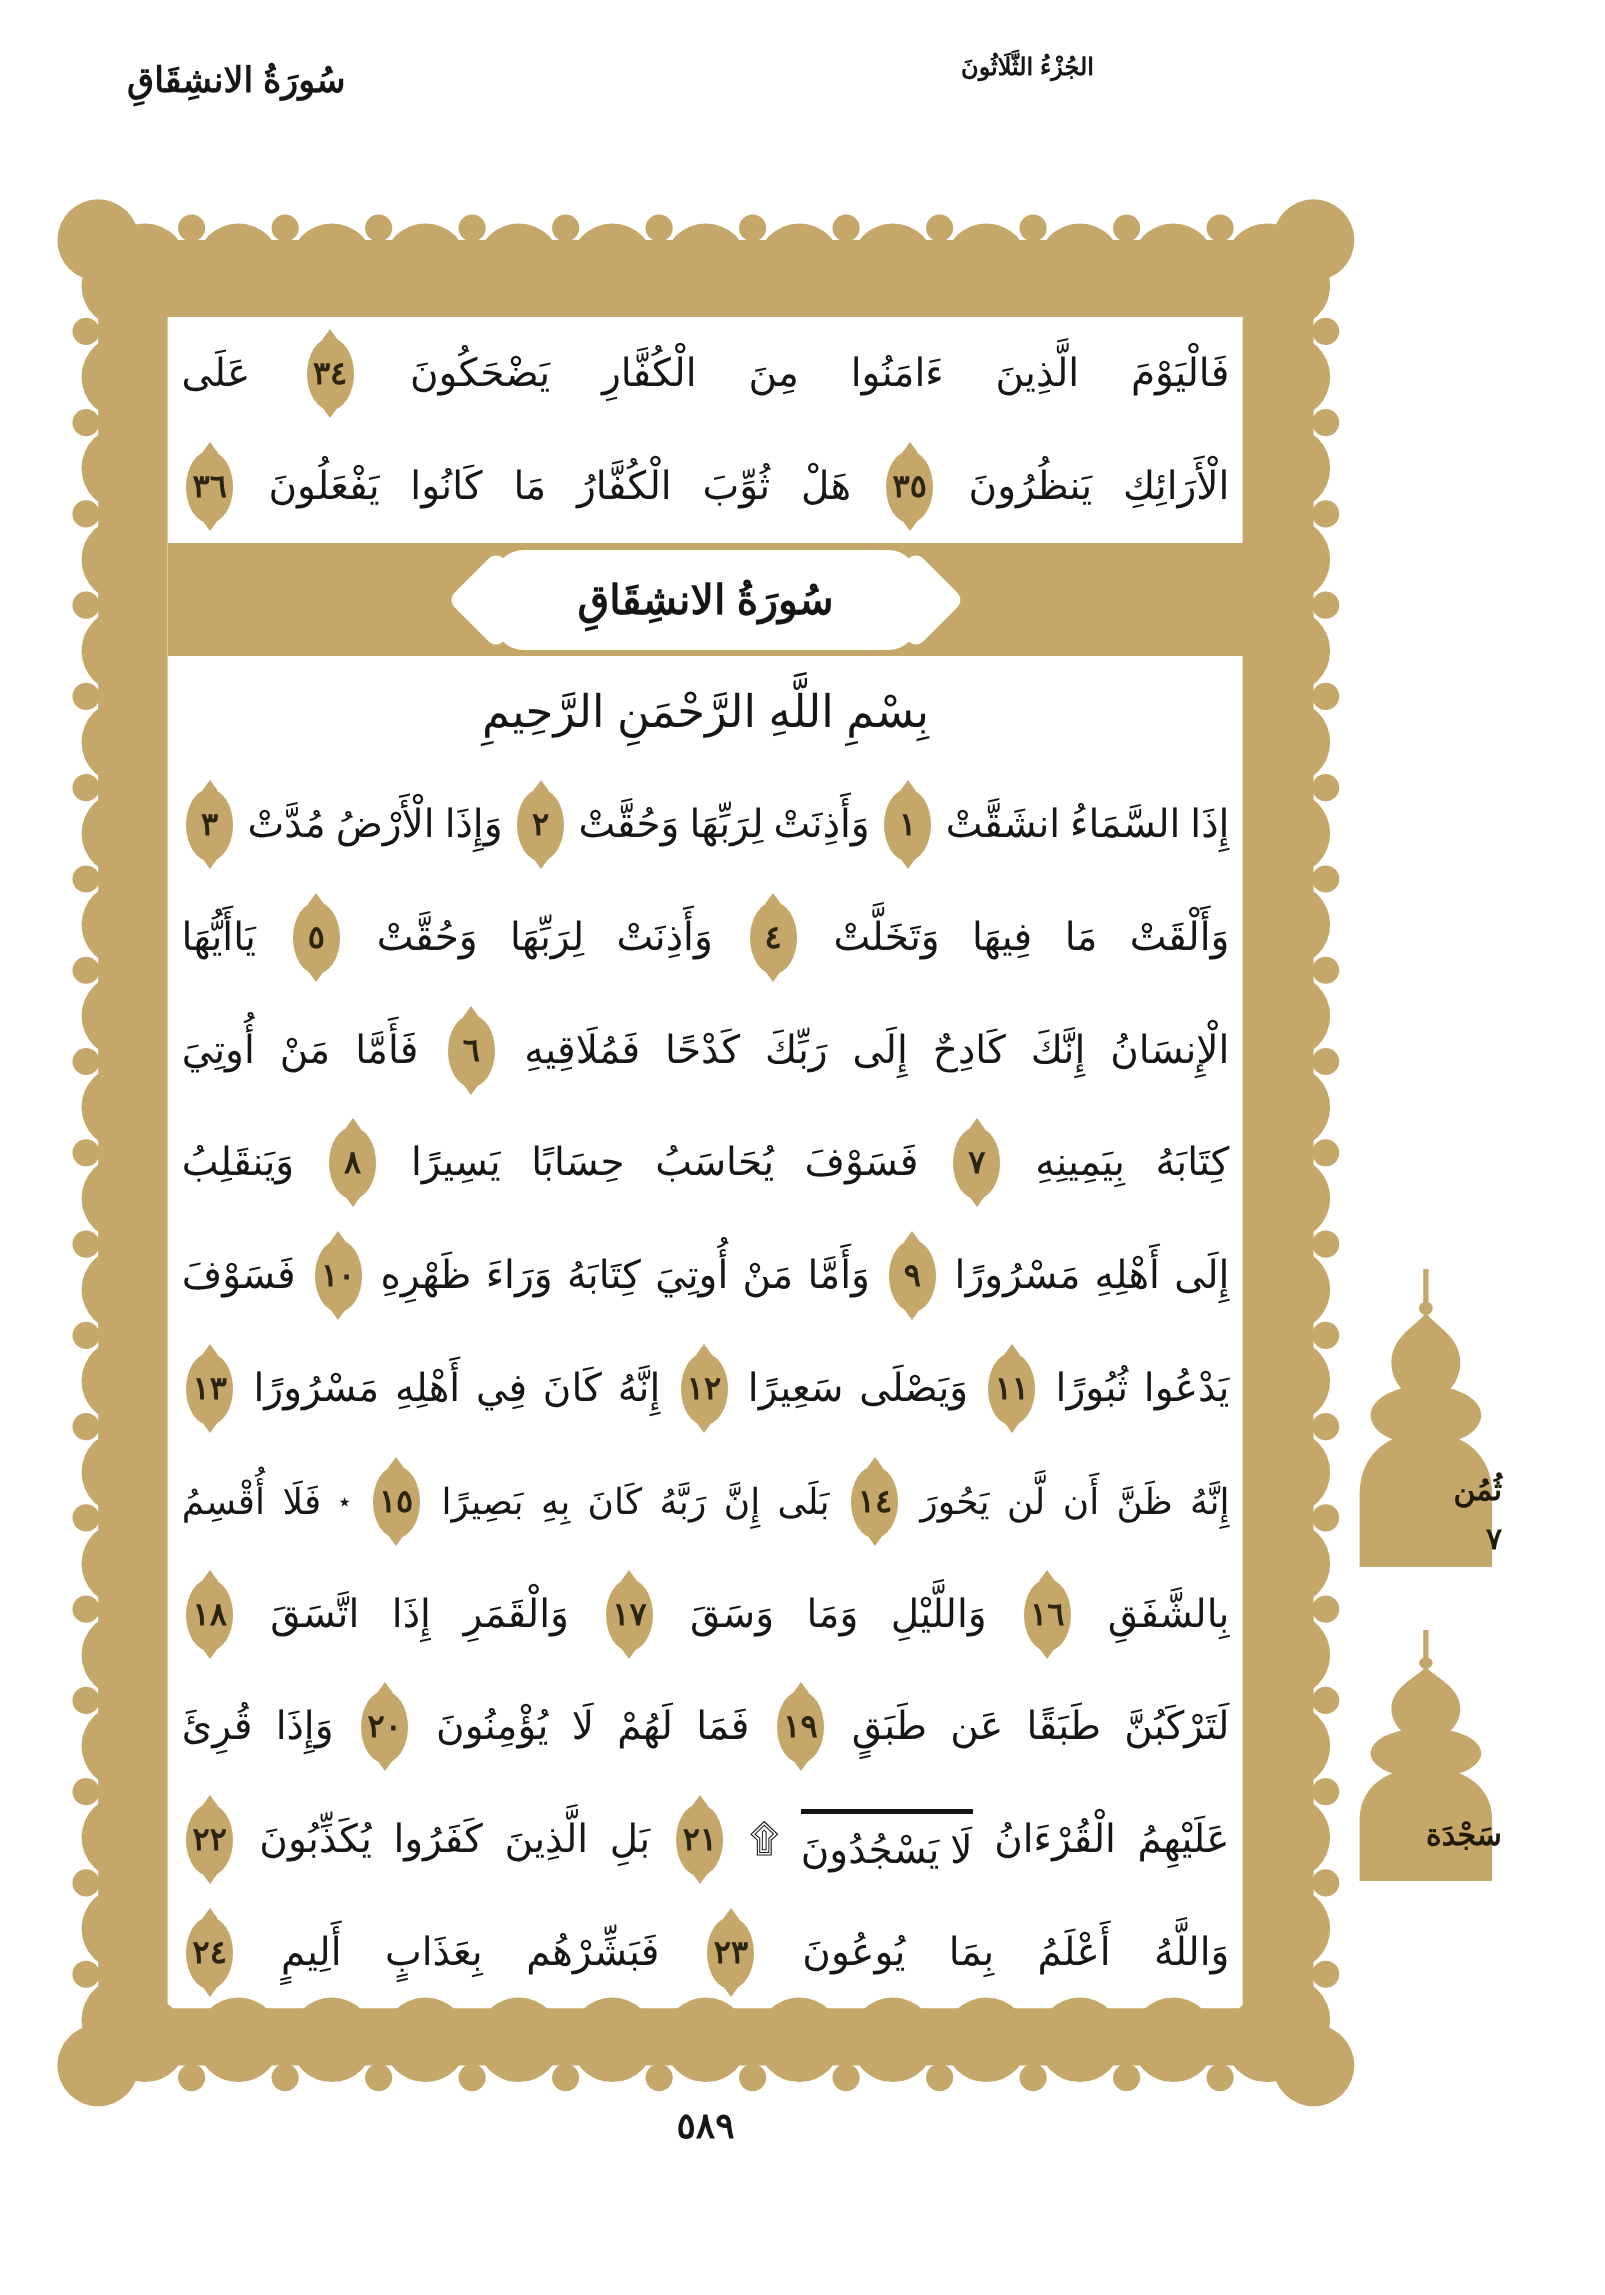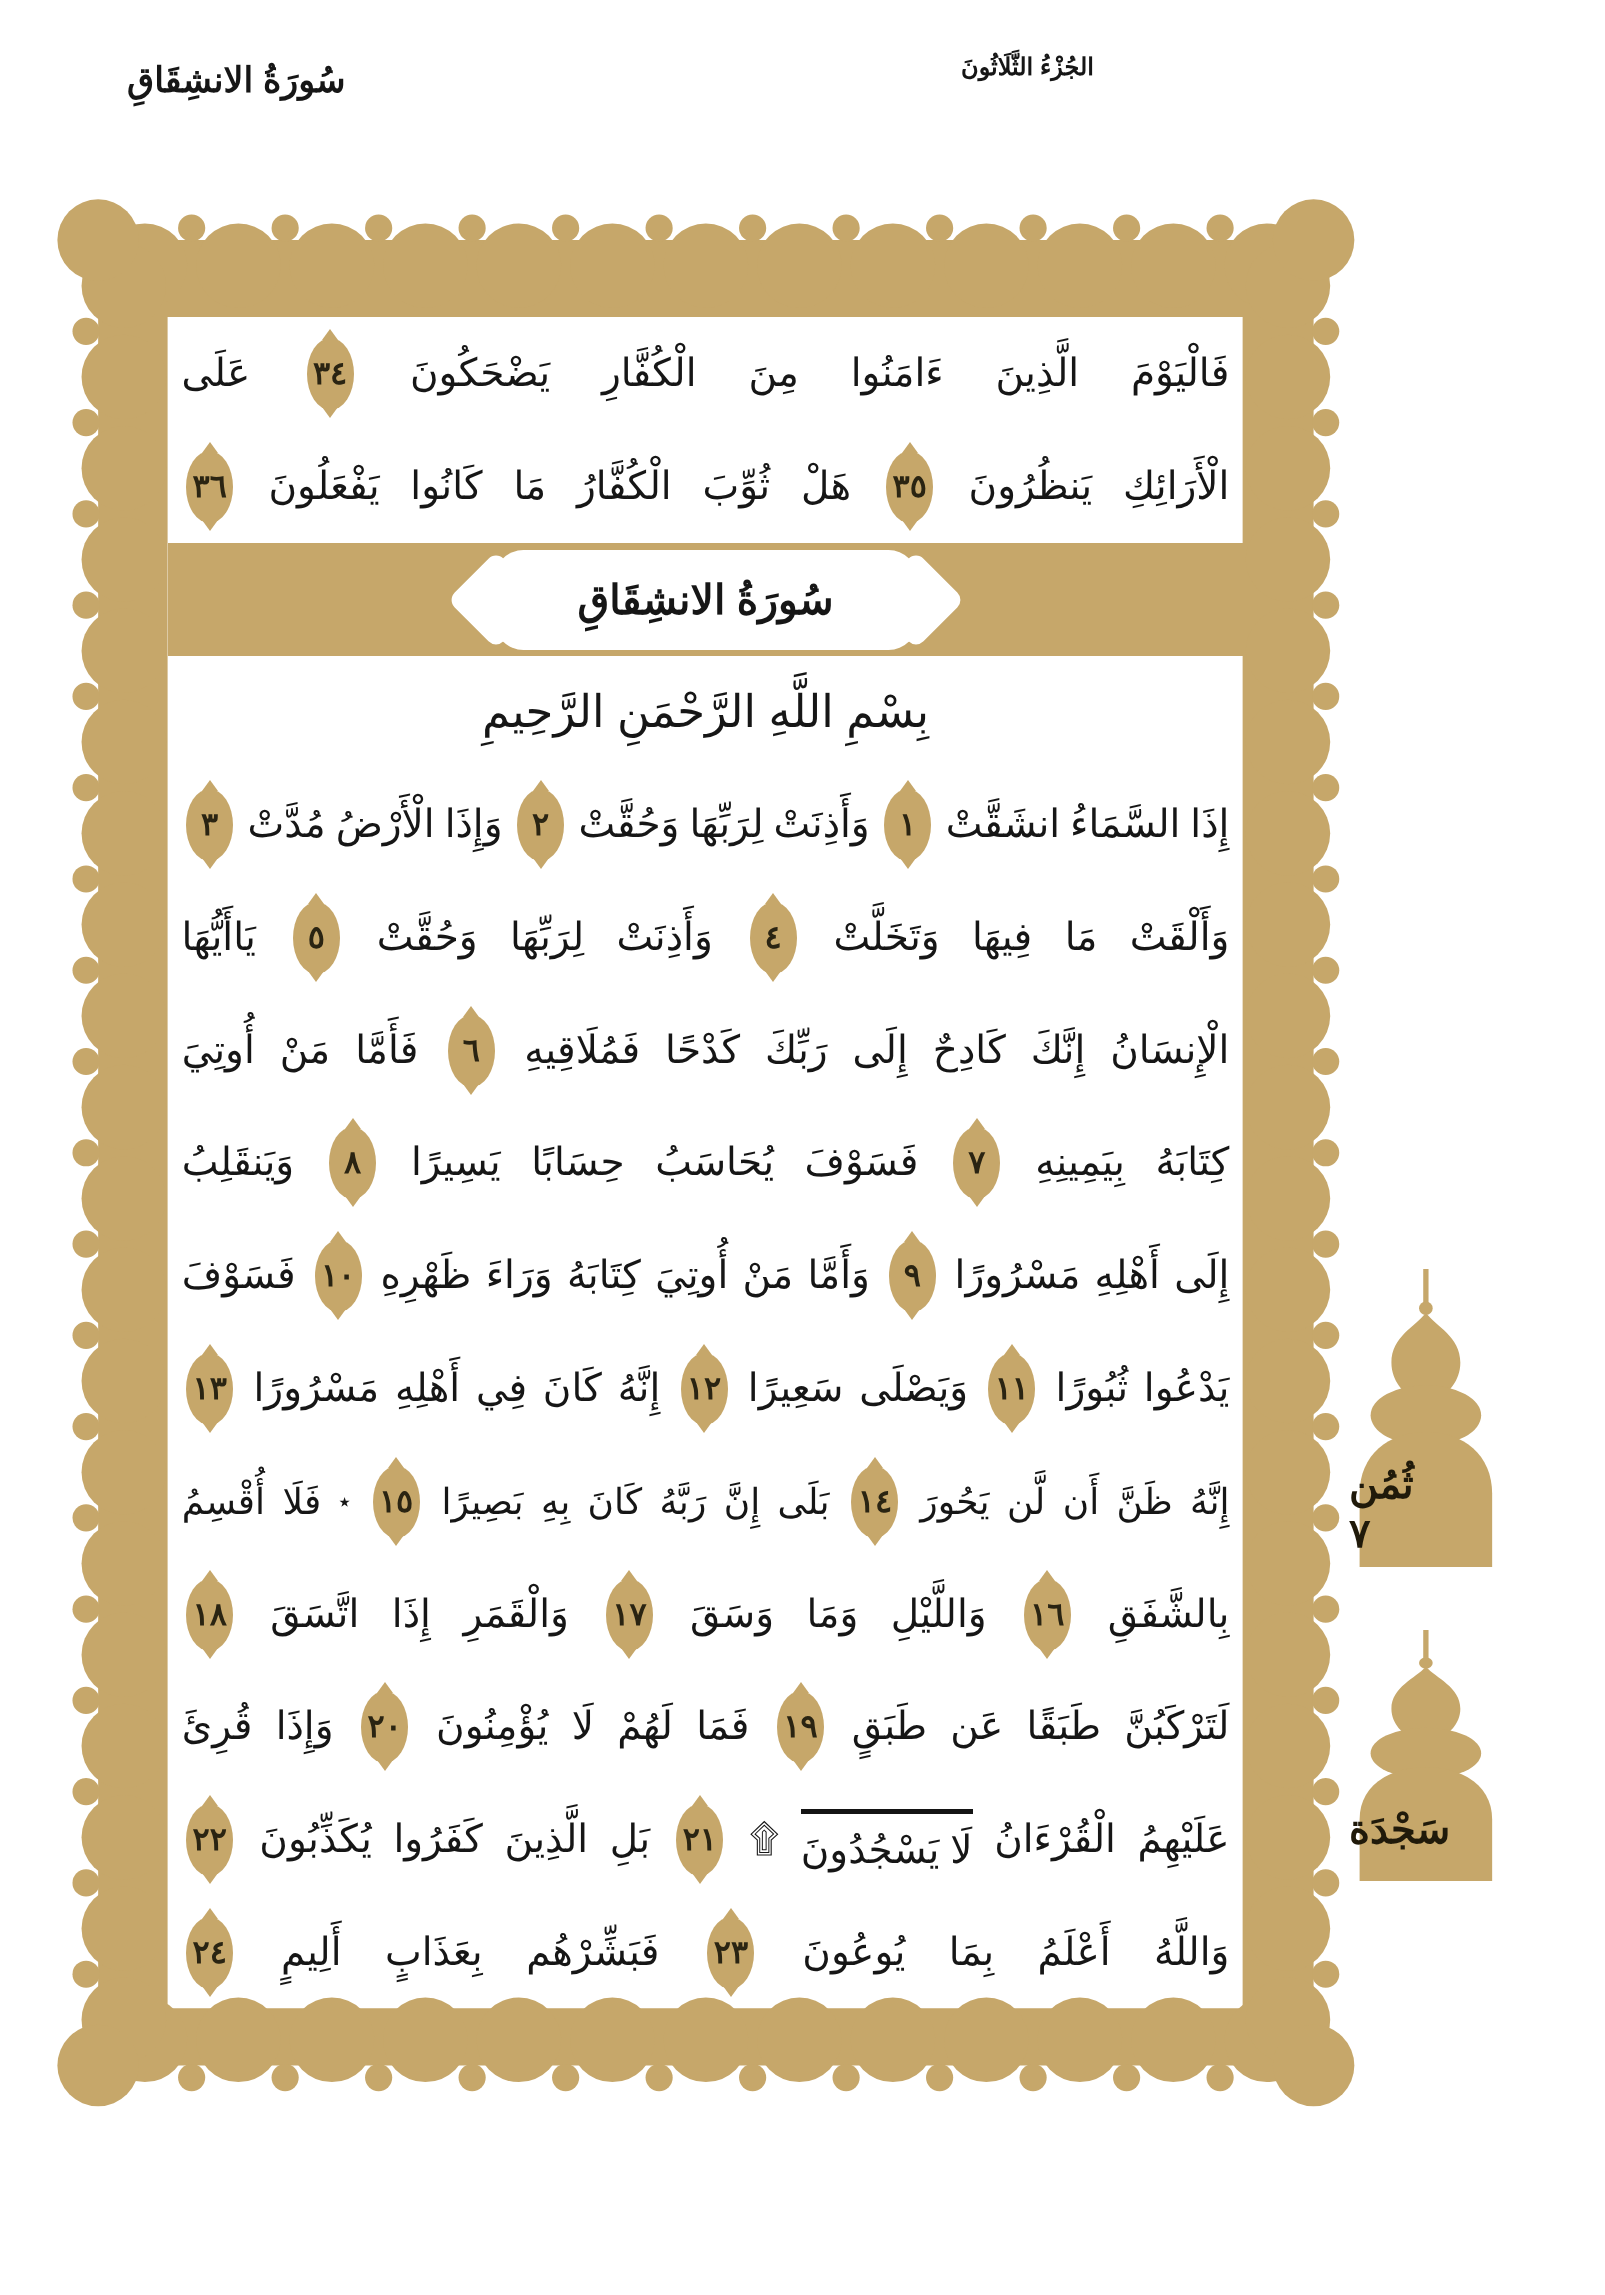--- a/index.html
+++ b/index.html
@@ -67,22 +67,22 @@
   .vm::before { top:-8.3px;  border-bottom:11.3px solid var(--frame,#C6A76A); }
   .vm::after  { bottom:-8.3px; border-top:11.3px solid var(--frame,#C6A76A); }
   .vn { font-size:32px; font-weight:bold; color:#2a2412; }
 
   
   .dome { position:absolute; width:153px; color:var(--frame,#C6A76A); }
   .dome svg { display:block; width:100%; height:100%; }
   .dome-thumn  { left:1349px; top:1269px; height:298px; }
   .dome-sajdah { left:1349px; top:1630px; height:251px; }
   .dome-label, .dome-value {
-    position:absolute; left:0; right:0; text-align:left;
-    color:#201a0a; font-size:40px; font-weight:bold; direction:rtl;
+    position:absolute; left:0; right:0; text-align:right;
+    color:#201a0a; font-size:30px; font-weight:bold; direction:rtl;
   }
   .dome-thumn .dome-label { bottom:60px; }
   .dome-thumn .dome-value { bottom:10.6px; }
   .dome-sajdah .dome-label { bottom:29px; }
 
   .pageno {
     position:absolute; left:168px; width:1075px; top:2105px;
     text-align:center; font-size:36px; font-weight:bold;
   }
 </style>
@@ -482,15 +482,16 @@
         <rect x="98" y="0" width="7" height="44"></rect>
         <circle cx="101.5" cy="52" r="9"></circle>
         <path d="M101.5,58 C88,76 56,90 56,124 C56,150 74,164 80,170 L123,170 C129,164 147,150 147,124 C147,90 115,76 101.5,58 Z"></path>
         <ellipse cx="101.5" cy="194" rx="73" ry="40"></ellipse>
         <path d="M14,395 V298 C14,246 52,216 101.5,216 C151,216 189,246 189,298 V395 Z"></path>
       </g>
     </svg>
     <div class="dome-label">سَجْدَة</div>
   </div>
 
+  <div class="pageno">٥٨٩</div>
 
 </div>
 
 
 </body></html>

